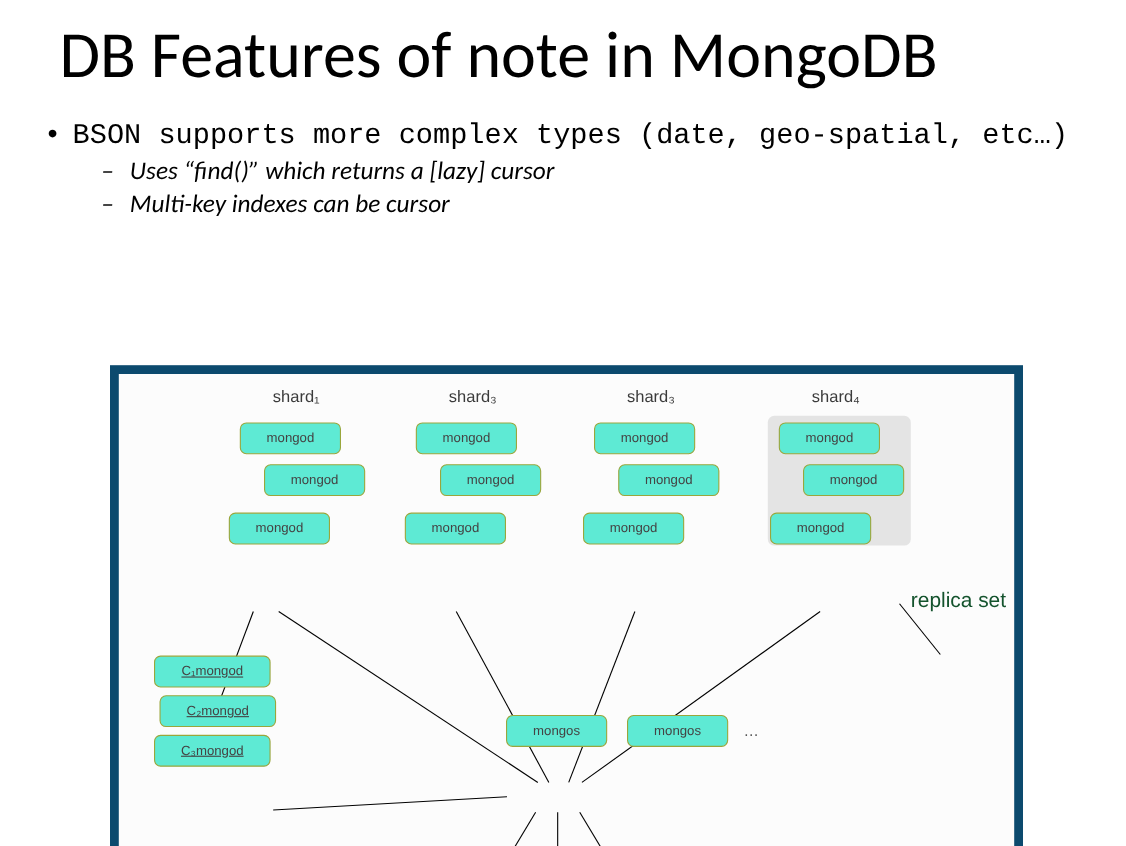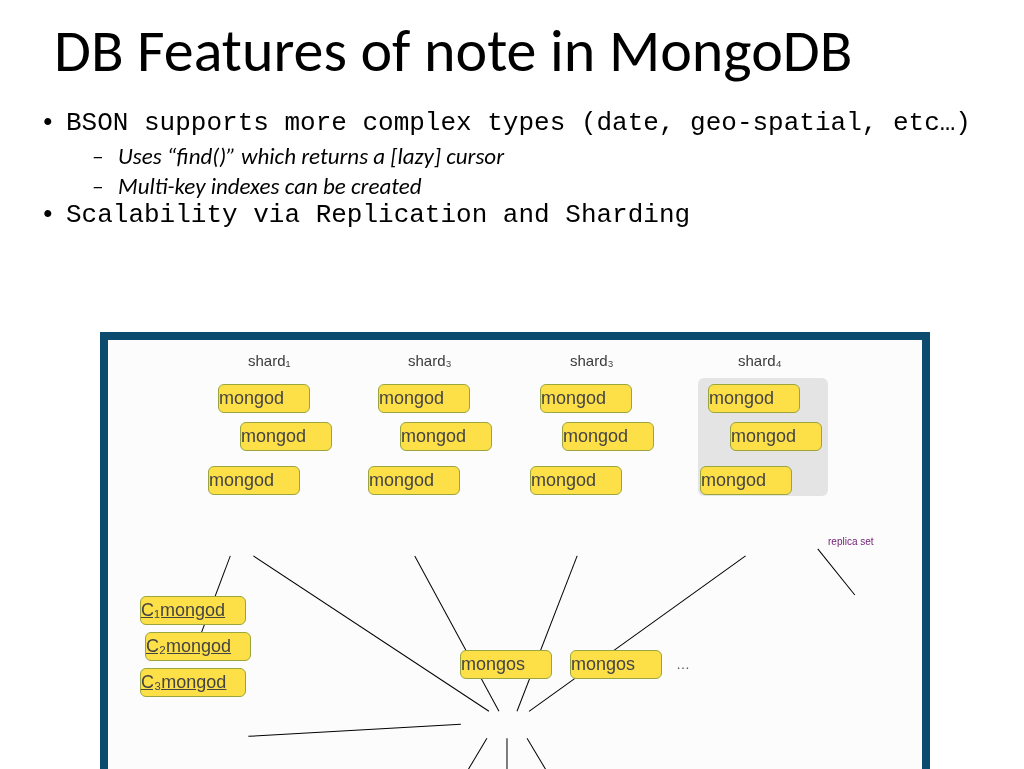--- a/index.html
+++ b/index.html
@@ -8,41 +8,40 @@
   .bullets{position:absolute;left:30px;top:108px;font-size:26px;line-height:1.22;}
   .bullets ul{list-style:none;padding:0;margin:0;}
   .bullets li.b1{padding-left:36px;position:relative;margin-bottom:2px;font-family:Liberation Mono, monospace;}
   .bullets li.b1::before{content:"•";position:absolute;left:10px;top:0;font-size:26px;}
   .bullets li.b2{padding-left:88px;position:relative;font-size:23px;margin-top:2px;font-style:italic;}
   .bullets li.b2::before{content:"–";position:absolute;left:62px;top:0;}
 
   .diagram{position:absolute;left:100px;top:332px;width:830px;height:525px;border:8px solid #0c4a6e;background:#fcfcfc;box-sizing:border-box;}
   .dg{position:relative;width:100%;height:100%;font-family:"Segoe UI",Arial,sans-serif;}
   .shard-label{position:absolute;font-size:15px;color:#3b3b3b;}
-  .chip{position:absolute;width:90px;height:27px;border:1px solid #9aa63c;border-radius:6px;background:#fde047;text-align:left;font-size:18px;color:#444;line-height:26px;}
+  .chip{position:absolute;width:90px;height:27px;border:1px solid #9aa63c;border-radius:6px;background:#5eead4;text-align:center;font-size:12px;color:#444;line-height:26px;}
   .chipc{width:104px;text-decoration:underline;}
   .replica-box{position:absolute;width:130px;height:118px;background:#e4e4e4;border-radius:6px;}
-  .replica-label{position:absolute;font-size:10px;color:#701a75;}
+  .replica-label{position:absolute;font-size:19px;color:#14532d;}
   .dots{position:absolute;font-size:14px;color:#555;}
   svg.wires{position:absolute;left:0;top:0;width:100%;height:100%;pointer-events:none;}
   svg.wires line{stroke:#000;stroke-width:1;}
 </style>
 </head>
 <body>
 
 <div class="slide">
 
   <div class="title">DB Features of note in MongoDB</div>
 
   <div class="bullets">
     <ul>
       <li class="b1">BSON supports more complex types (date, geo-spatial, etc…)</li>
       <li class="b2">Uses “find()” which returns a [lazy] cursor</li>
-      <li class="b2">Multi-key indexes can be created</li>
-      <li class="b1">Scalability via Replication and Sharding</li>
+      <li class="b2">Multi-key indexes can be cursor</li>
     </ul>
   </div>
 
   <div class="diagram">
     <div class="dg">
       <svg class="wires" viewBox="0 0 812 387">
 
         <line x1="145" y1="155" x2="380" y2="310"></line>
 
         <line x1="306" y1="155" x2="390" y2="310"></line>

